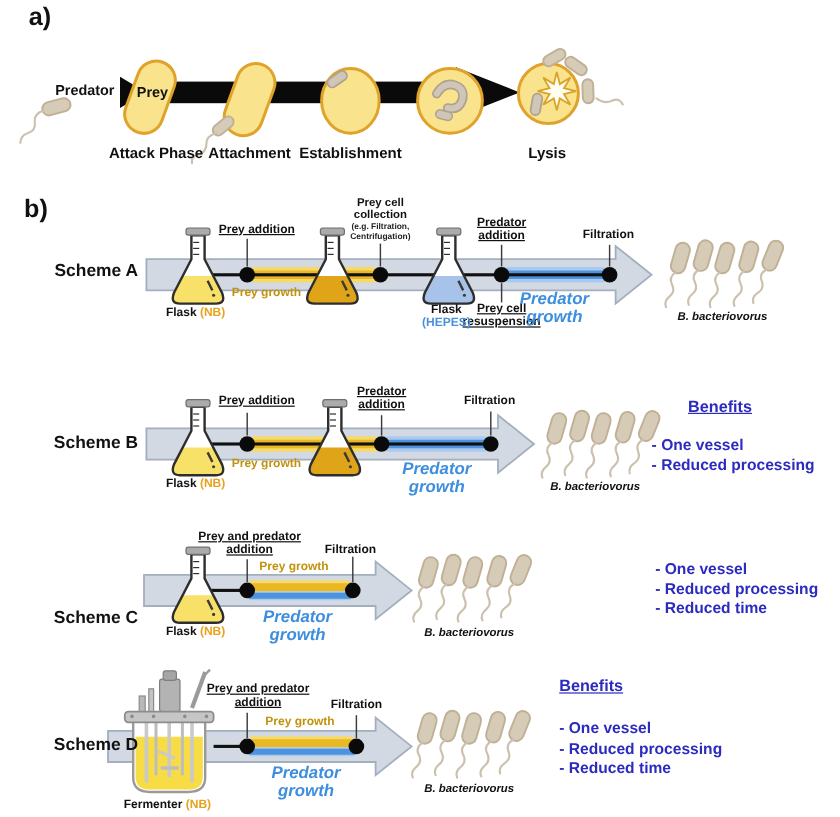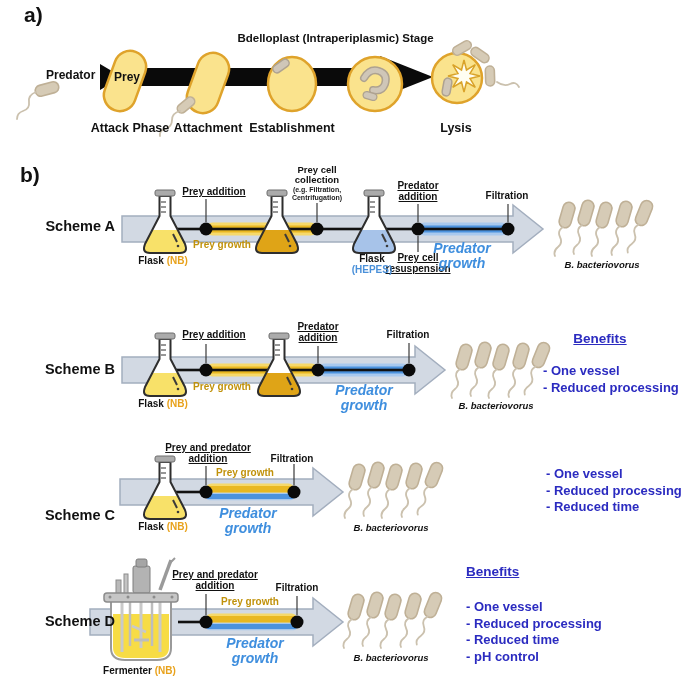--- a/index.html
+++ b/index.html
@@ -233,21 +233,20 @@
       <rect x="206" y="622.8" width="91" height="7.5" rx="3.7" fill="#A9C9EE"></rect>
       <rect x="206" y="624" width="91" height="5" rx="2.5" fill="#4D93DE"></rect>
       <circle cx="206" cy="622" r="6.5" fill="#0A0A0A"></circle>
       <circle cx="297" cy="622" r="6.5" fill="#0A0A0A"></circle>
       <use href="#fermenter" transform="translate(96,556)"></use>
       <use href="#bact-cluster" transform="translate(346,591)"></use>
     </g>
   </svg>
 
   <div class="txt panel-label" style="left:24px;top:4px;">a)</div>
-  <div class="txt c" style="left:228px;top:32px;width:215px;font-size:11.5px;">Bdelloplast (Intraperiplasmic) Stage</div>
   <div class="txt" style="left:46px;top:69px;font-size:12px;">Predator</div>
   <div class="txt" style="left:114px;top:71px;font-size:12px;">Prey</div>
   <div class="txt c phase" style="left:70px;top:122px;width:120px;">Attack Phase</div>
   <div class="txt c phase" style="left:148px;top:122px;width:120px;">Attachment</div>
   <div class="txt c phase" style="left:232px;top:122px;width:120px;">Establishment</div>
   <div class="txt c phase" style="left:406px;top:122px;width:100px;">Lysis</div>
 
   <div class="txt panel-label" style="left:20px;top:164px;">b)</div>
 
   <div class="txt scheme-name" style="left:28px;top:219px;width:87px;">Scheme A</div>
@@ -298,16 +297,15 @@
   <div class="txt c ev" style="left:263px;top:583px;width:68px;">Filtration</div>
   <div class="txt c prey-growth" style="left:210px;top:597px;width:80px;">Prey growth</div>
   <div class="txt c pred-growth" style="left:205px;top:636px;width:100px;">Predator growth</div>
   <div class="txt c ev" style="left:92px;top:666px;width:95px;"><span>Fermenter</span> <span class="nb">(NB)</span></div>
   <div class="txt c bact-lbl" style="left:341px;top:653px;width:100px;">B. bacteriovorus</div>
   <div class="txt benefit-title" style="left:466px;top:565px;">Benefits</div>
   <div class="txt" style="left:466px;top:599px;width:170px;">
     <div class="benefit-item">- One vessel</div>
     <div class="benefit-item">- Reduced processing</div>
     <div class="benefit-item">- Reduced time</div>
-    <div class="benefit-item">- pH control</div>
   </div>
 
 </div>
 
 </body></html>

